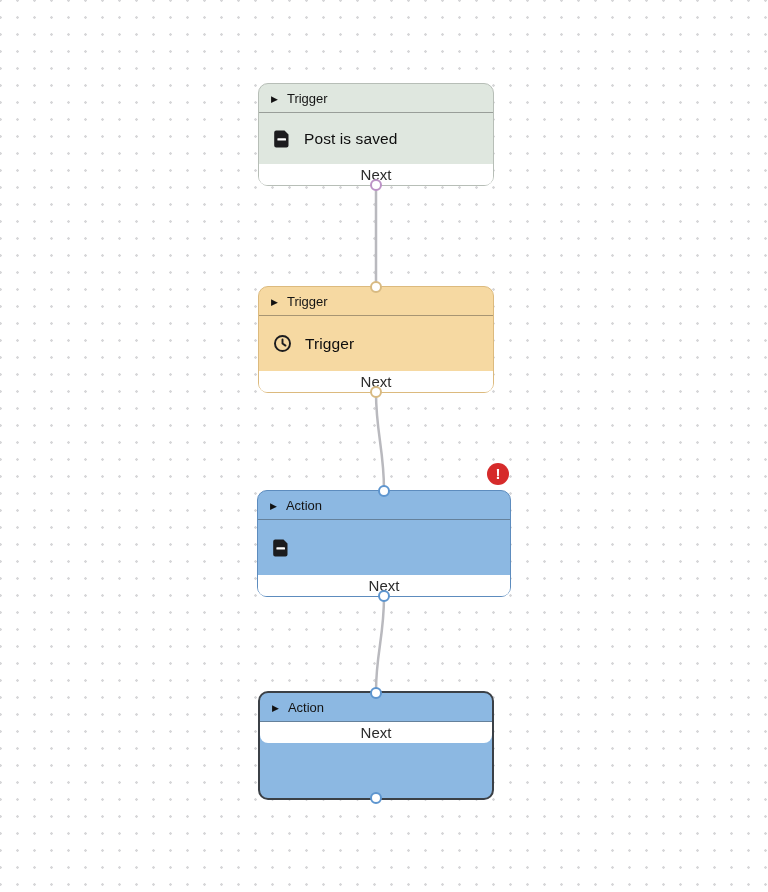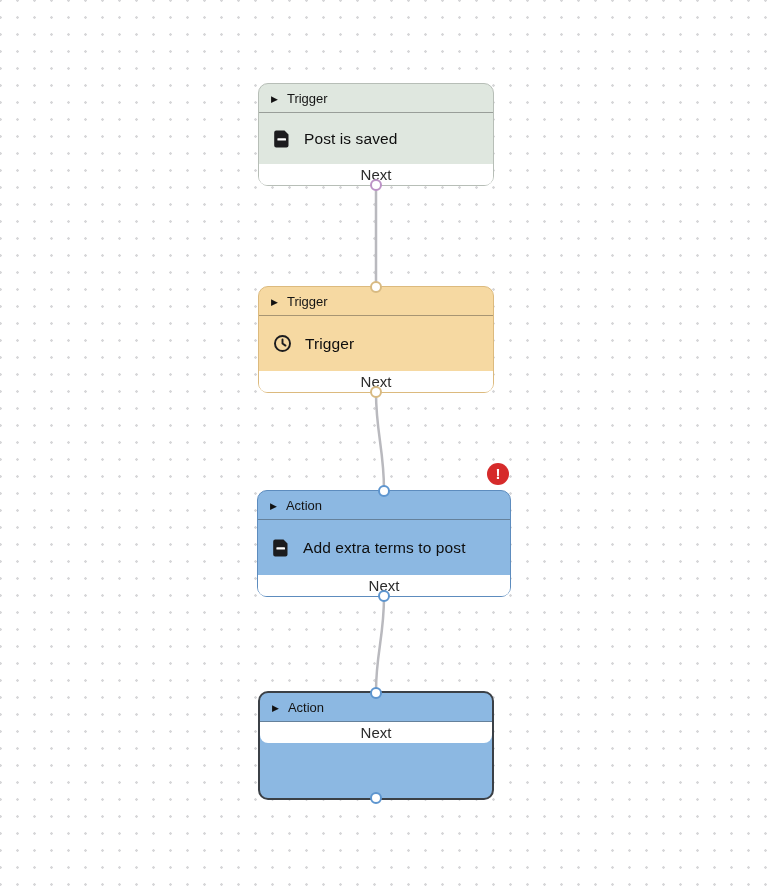--- a/index.html
+++ b/index.html
@@ -137,21 +137,20 @@
       <span class="tri">▶</span>
       <span>Action</span>
     </div>
     <div class="node-body">
       <span class="node-icon">
         <svg width="20" height="20" viewBox="0 0 20 20">
           <path d="M4.2 1.5h8.3l4 4v11a2 2 0 0 1-2 2H4.2a2 2 0 0 1-2-2v-13a2 2 0 0 1 2-2z" fill="#1c1c1e"></path>
           <rect x="5.4" y="9.2" width="8.6" height="2.4" rx="0.6" fill="#fff"></rect>
         </svg>
       </span>
-      <span class="node-title">Add extra terms to post</span>
     </div>
     <div class="node-footer">
       <span>Next</span>
     </div>
     <span class="port port--top port--blue"></span>
     <span class="port port--bottom port--blue"></span>
     <div class="error-badge" style="left:229px;top:-28px;">!</div>
   </div>
 
   <div class="node node--action node--selected" style="left:258px;top:691px;width:236px;height:109px">

